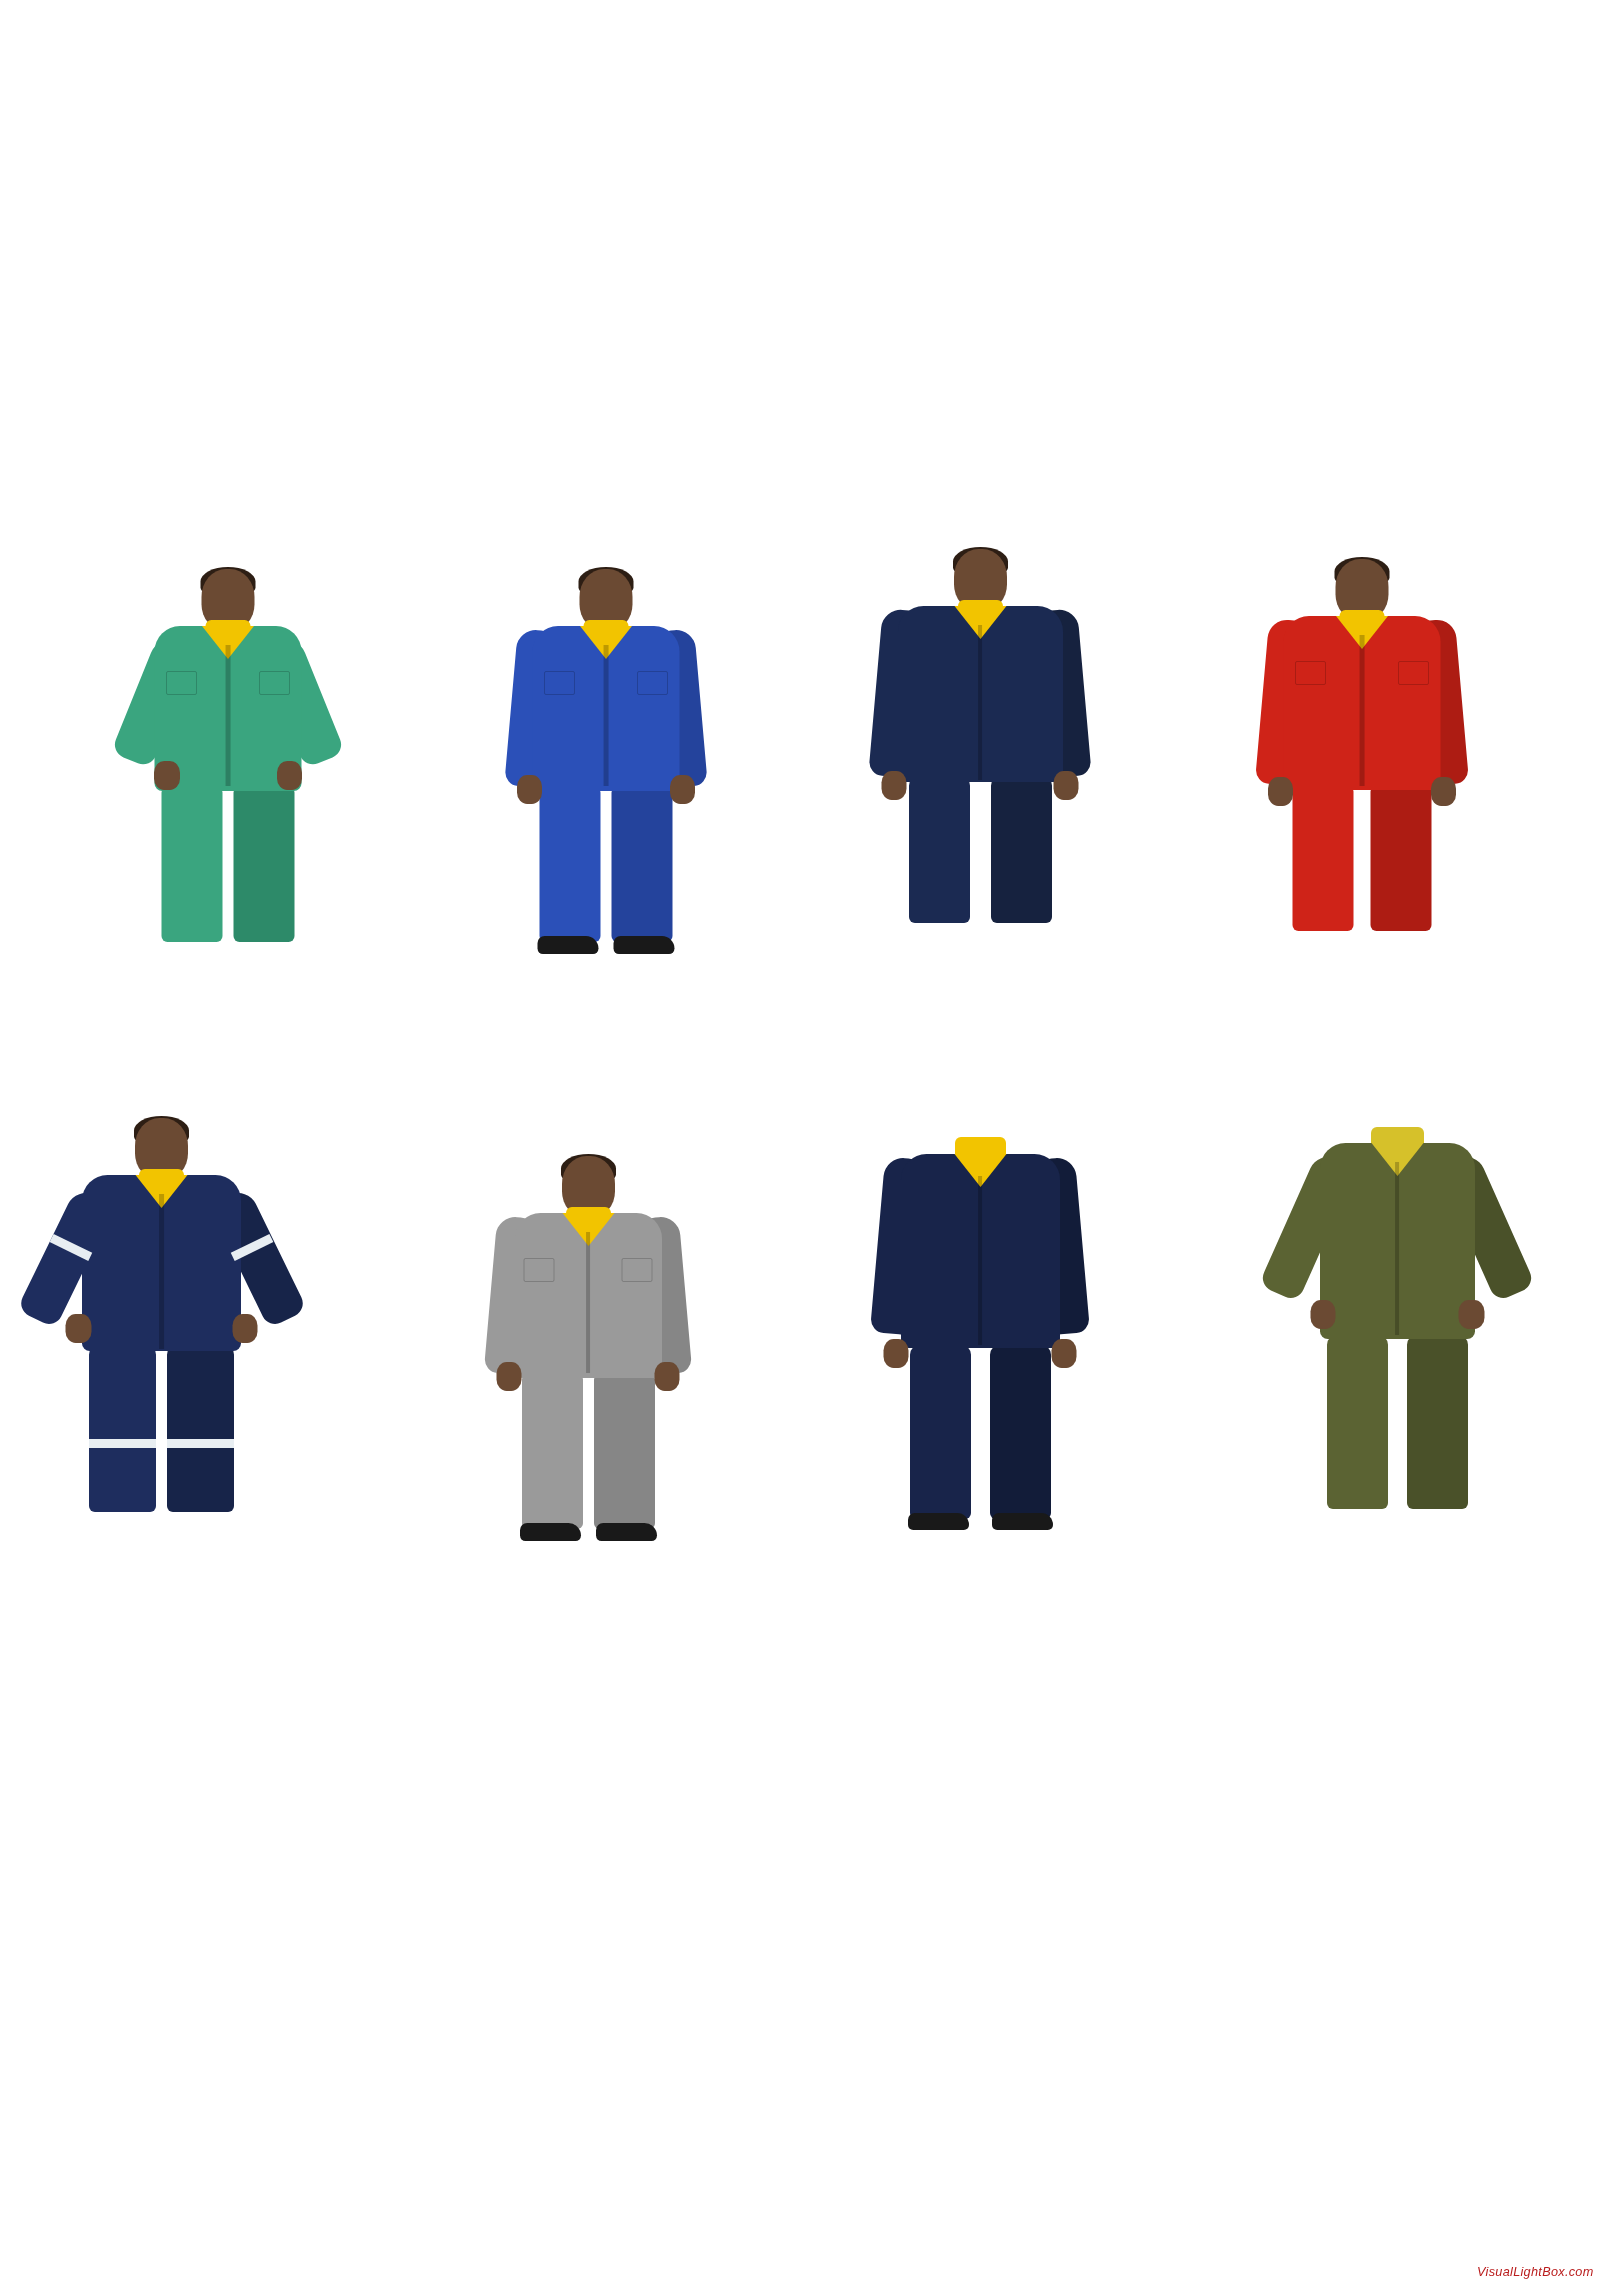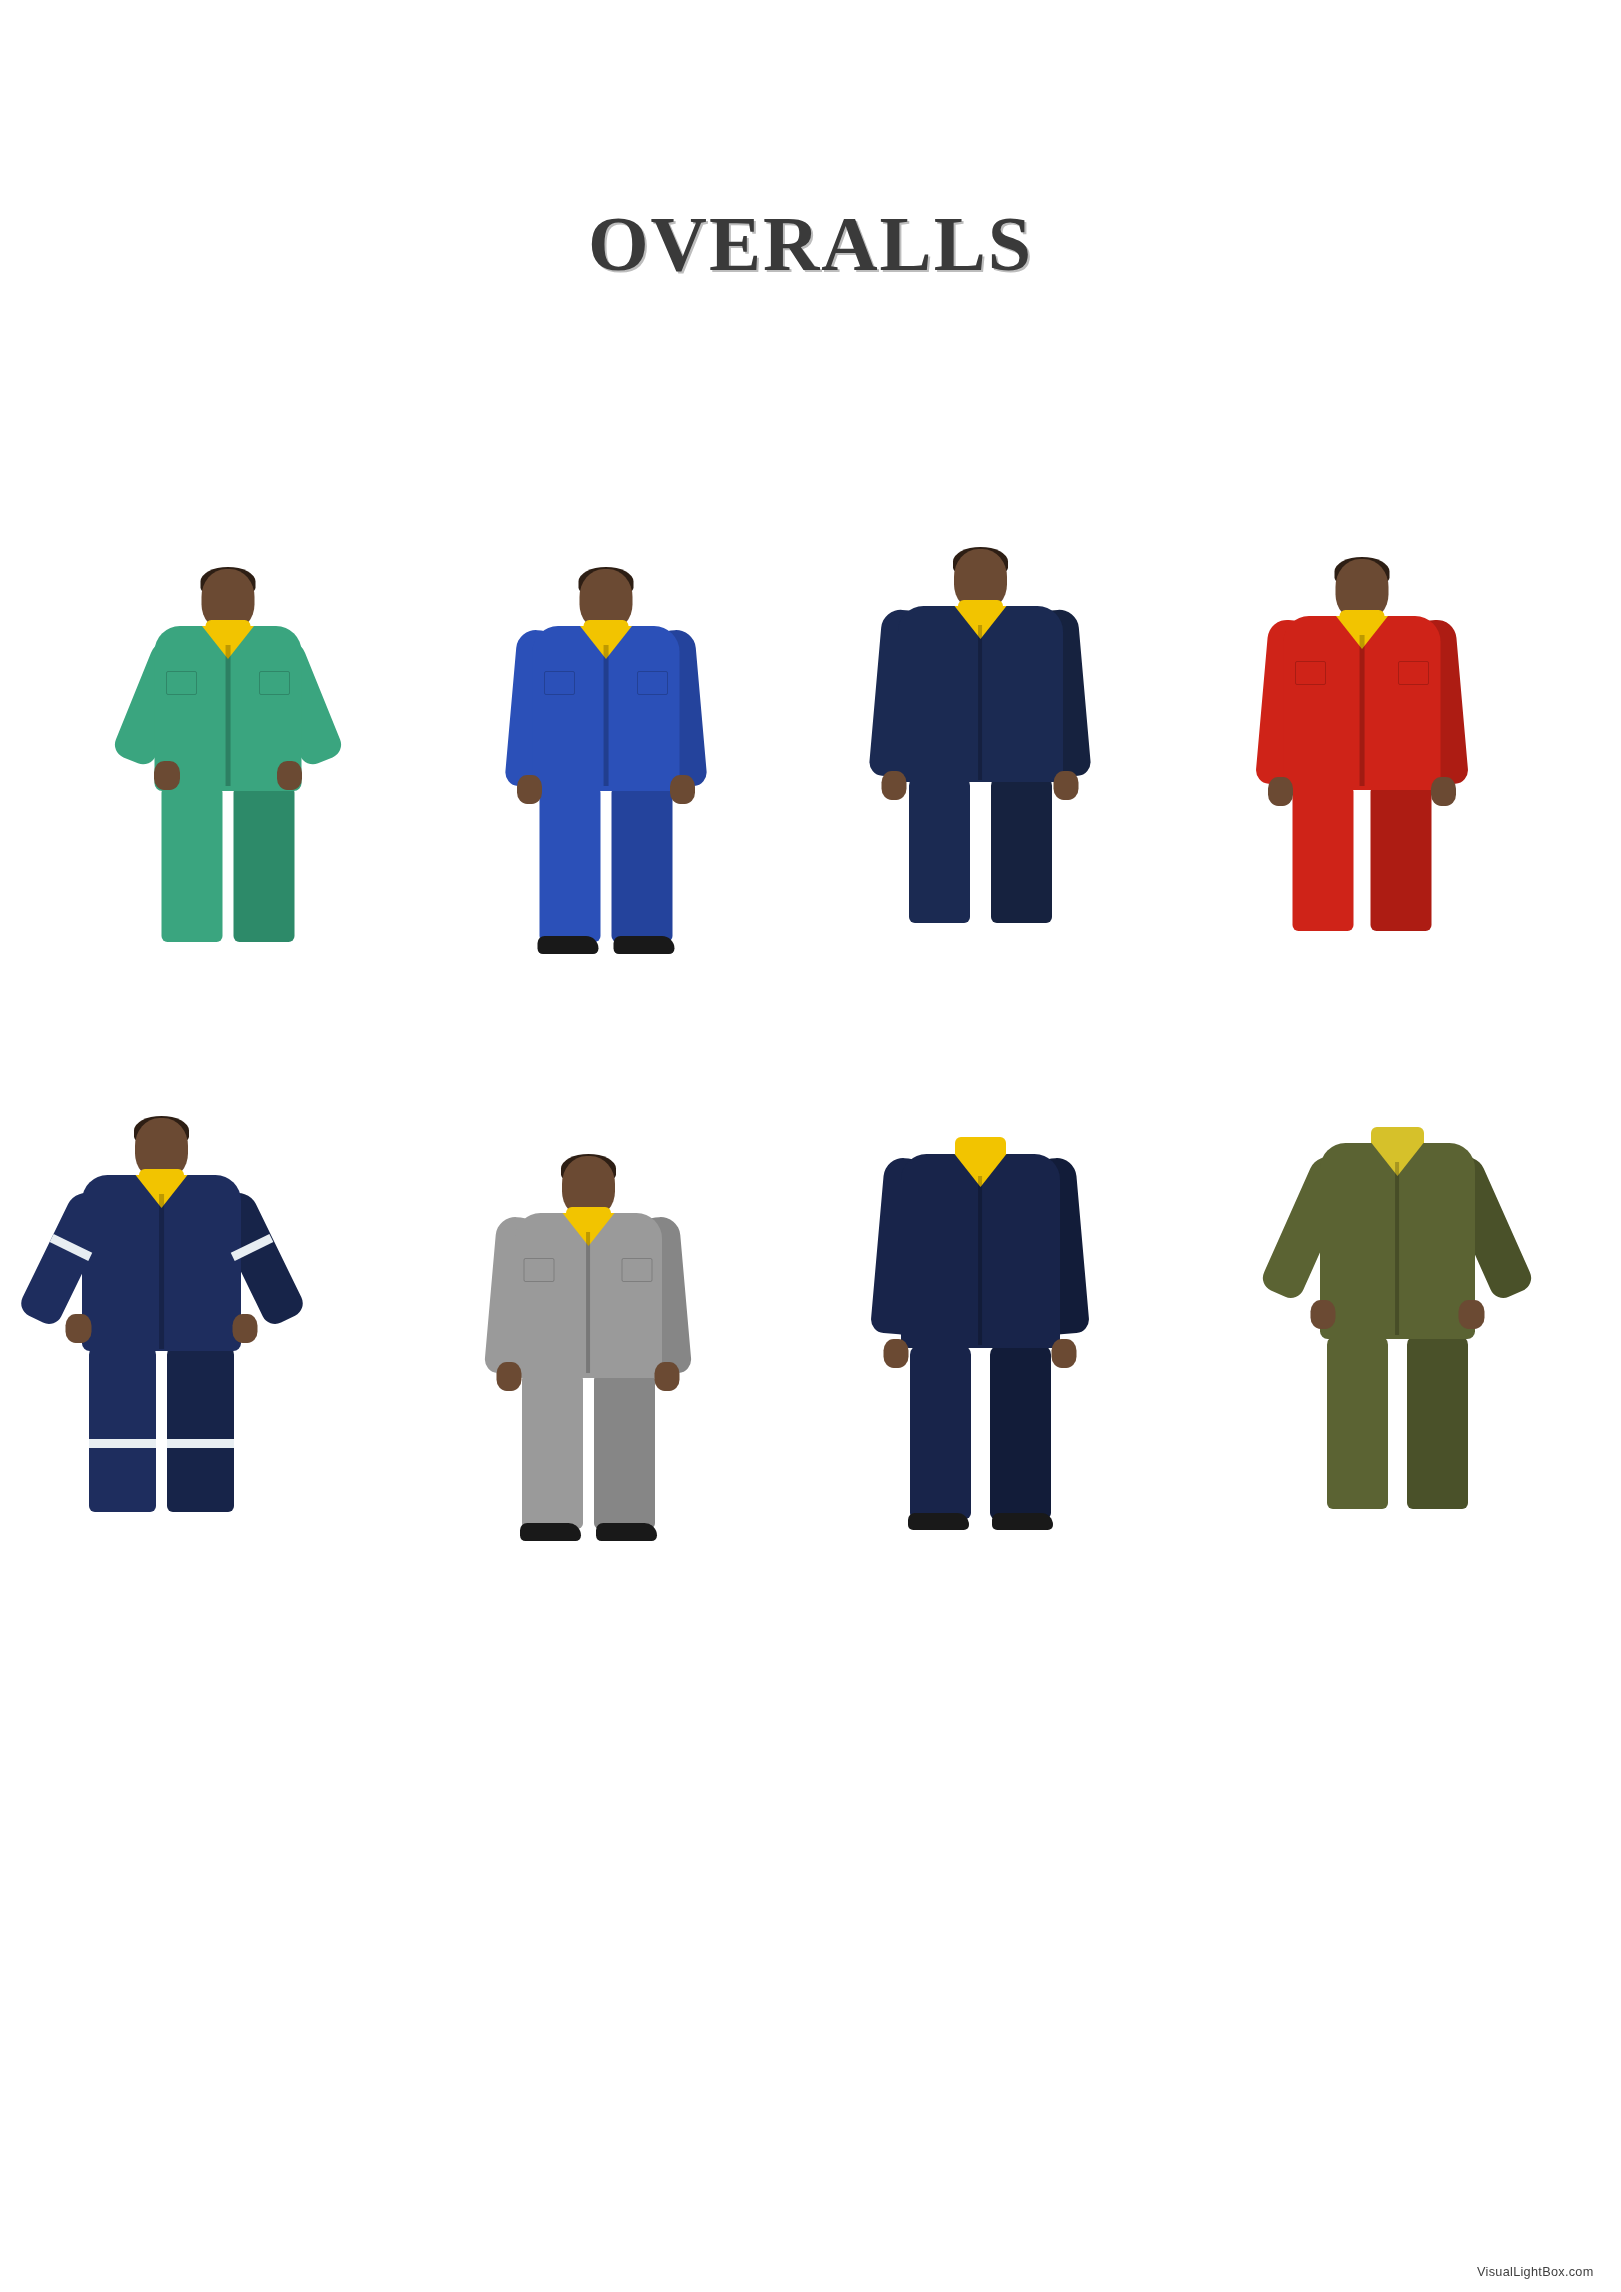--- a/index.html
+++ b/index.html
@@ -209,30 +209,30 @@
     background: #e8eef2;
     z-index: 5;
   }
 
   
   .watermark {
     position: absolute;
     right: 27.4px;
     bottom: 13.7px;
     font-size: 12.7px;
-    color: #404040;
+    color: #b91c1c;
     letter-spacing: 0.3px;
+    font-style: italic;
   }
 </style>
 </head>
 <body>
 
 <div class="page">
 
-  <h1 class="title">OVERALLS</h1>
 
 
   <div class="gallery">
     <div class="grid-row">
 
       <div class="cell" style="left:86px; top:0;">
         <div class="fig">
           <div class="hair"></div>
           <div class="head"></div>
           <div class="collar-t" style="background:#f2c400;"></div>

